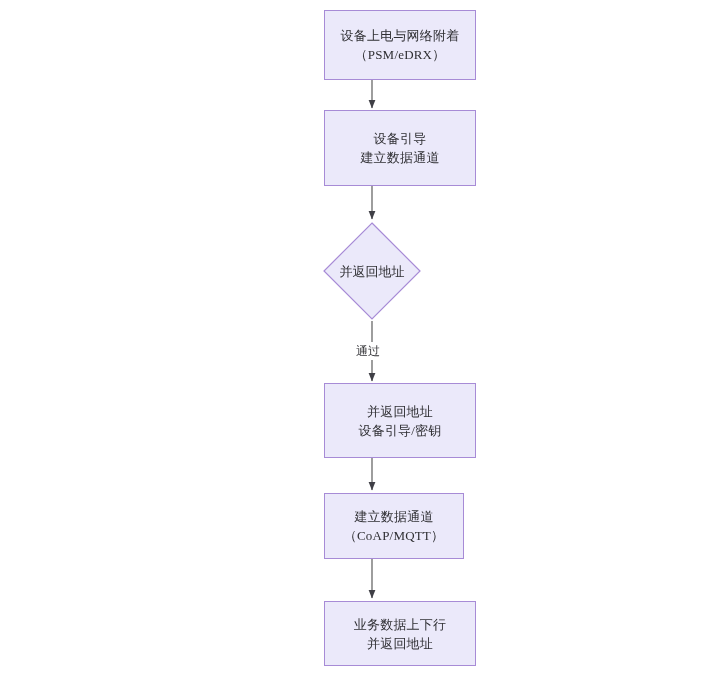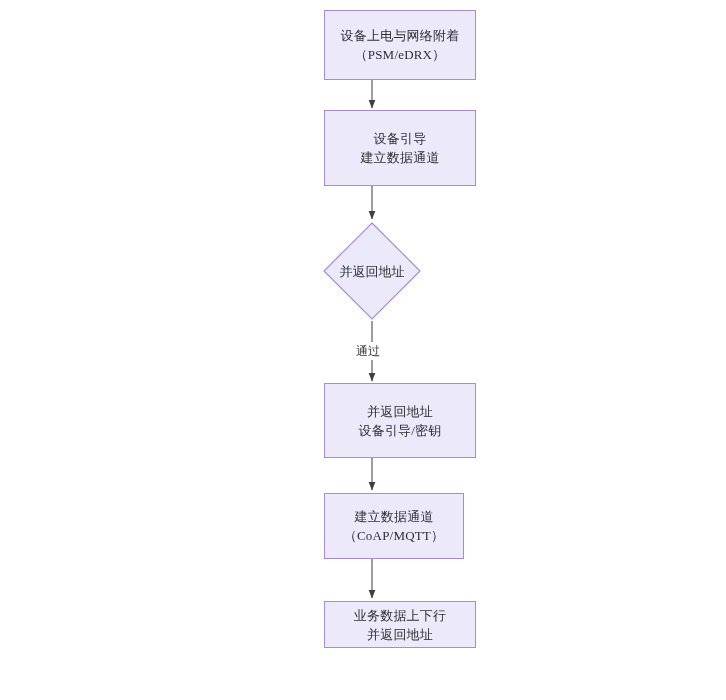--- a/index.html
+++ b/index.html
@@ -123,16 +123,16 @@
 <div class="node" style="left:296px; top:383px; width:152px; height:75px;">
   <span>并返回地址</span>
   <span class="line2">设备引导/密钥</span>
 </div>
 
 <div class="node" style="left:296px; top:493px; width:140px; height:66px;">
   <span>建立数据通道</span>
   <span class="line2">（CoAP/MQTT）</span>
 </div>
 
-<div class="node" style="left:296px; top:601px; width:152px; height:47px;">
+<div class="node" style="left:296px; top:601px; width:152px; height:65px;">
   <span>业务数据上下行</span>
   <span class="line2">并返回地址</span>
 </div>
 
 </body></html>

